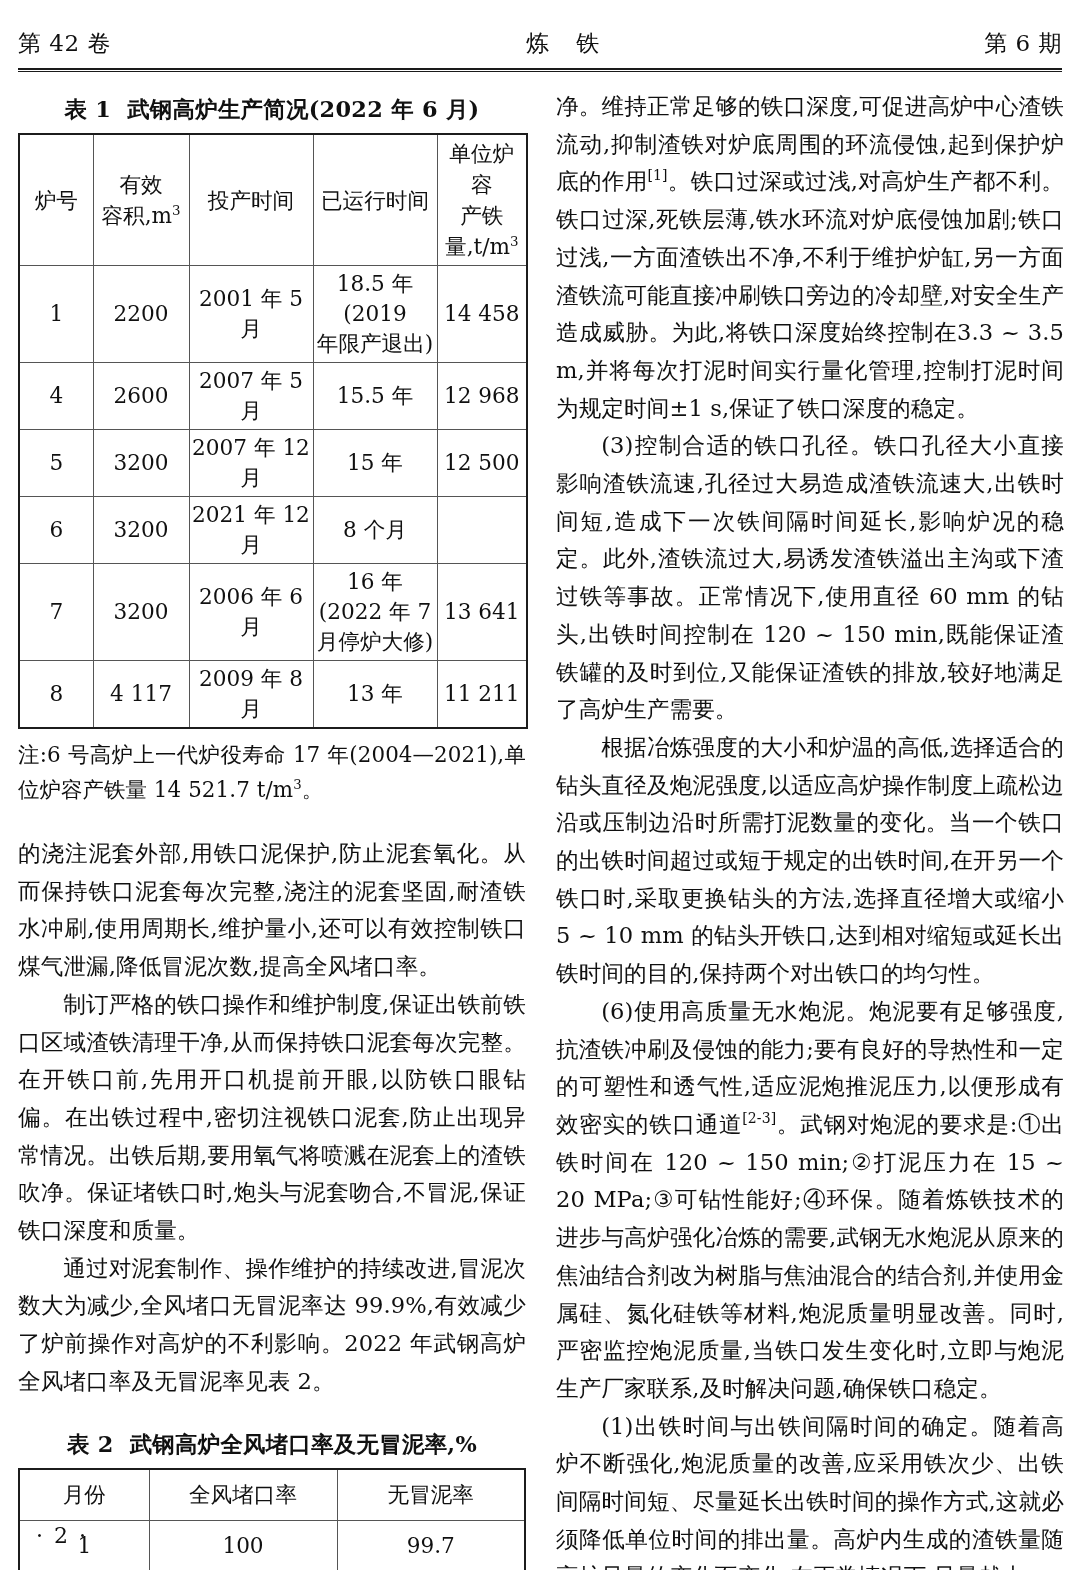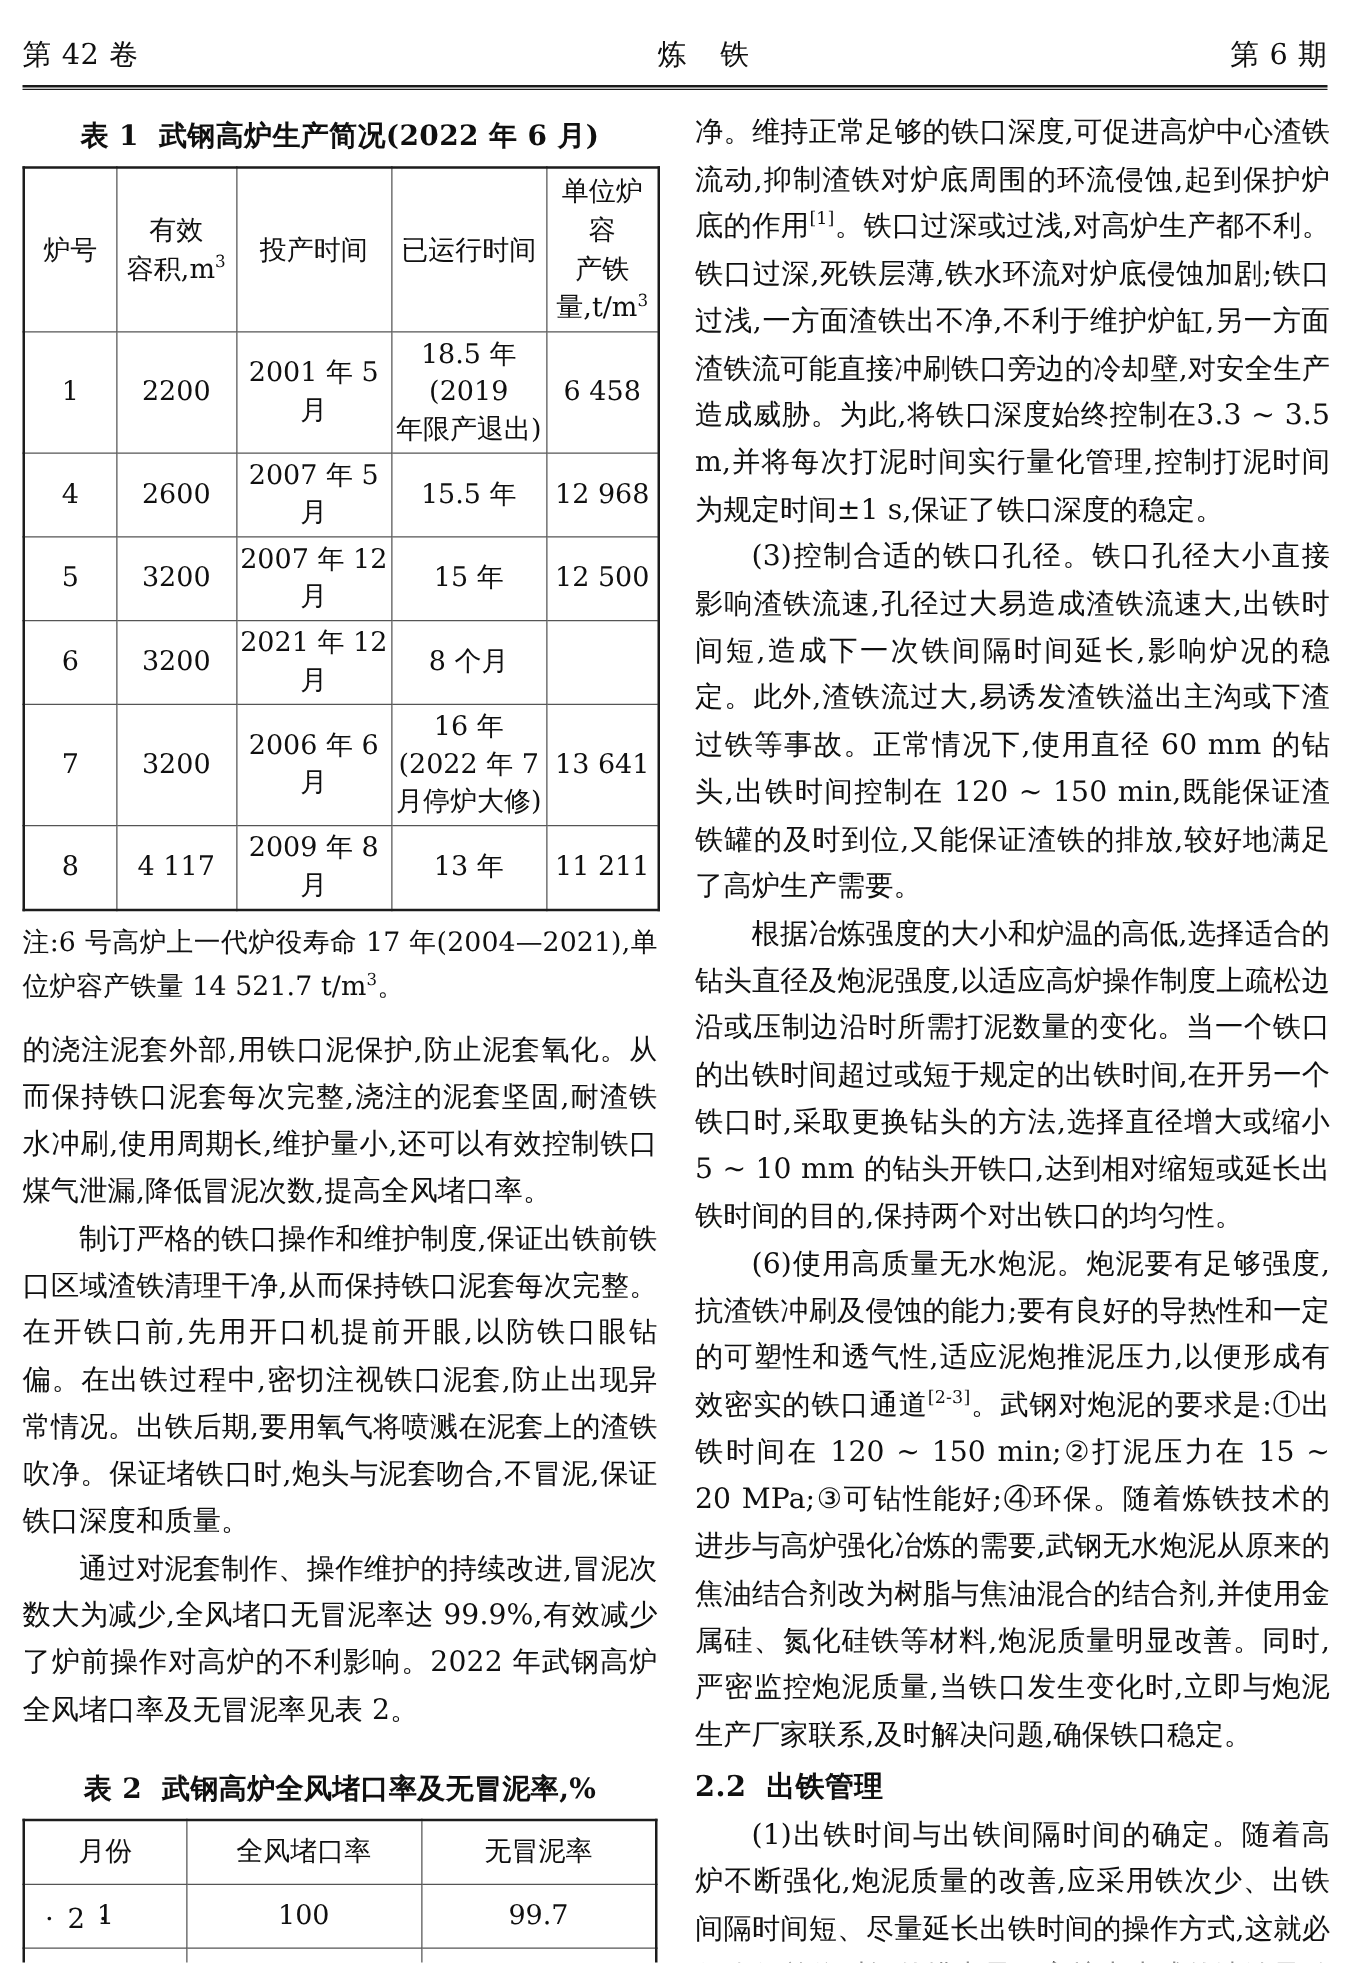--- a/index.html
+++ b/index.html
@@ -136,21 +136,21 @@
 
   .tbl-note {
     font-size: 21.4px;
     line-height: 35px;
     margin: 8px 0 0 0;
     text-align: justify;
     text-indent: 0;
     letter-spacing: 0.1px;
   }
 
-  .gap-after-table { margin-bottom: 15px; }
+  .gap-after-table { margin-bottom: 28px; }
   .gap-before-table { margin-top: 26px; }
 
   
   .folio {
     position: absolute;
     left: 36px;
     bottom: 22px;
     font-size: 22px;
     letter-spacing: 2px;
   }
@@ -202,21 +202,21 @@
         </thead>
         <tbody>
           <tr>
             <td>1</td>
             <td>2200</td>
             <td>2001 年 5 月</td>
             <td class="two-line">
               <div>18.5 年(2019</div>
               <div>年限产退出)</div>
             </td>
-            <td>6 458</td>
+            <td>14 458</td>
           </tr>
           <tr>
             <td>4</td>
             <td>2600</td>
             <td>2007 年 5 月</td>
             <td>15.5 年</td>
             <td>12 968</td>
           </tr>
           <tr>
             <td>5</td>
@@ -295,22 +295,19 @@
     <div class="col">
 
       <p class="cont"><span>净。维持正常足够的铁口深度,可促进高炉中心渣铁流动,抑制渣铁对炉底周围的环流侵蚀,起到保护炉底的作用</span><sup>[1]</sup><span>。铁口过深或过浅,对高炉生产都不利。铁口过深,死铁层薄,铁水环流对炉底侵蚀加剧;铁口过浅,一方面渣铁出不净,不利于维护炉缸,另一方面渣铁流可能直接冲刷铁口旁边的冷却壁,对安全生产造成威胁。为此,将铁口深度始终控制在3.3 ~ 3.5 m,并将每次打泥时间实行量化管理,控制打泥时间为规定时间±1 s,保证了铁口深度的稳定。</span></p>
 
       <p class="indent">(3)控制合适的铁口孔径。铁口孔径大小直接影响渣铁流速,孔径过大易造成渣铁流速大,出铁时间短,造成下一次铁间隔时间延长,影响炉况的稳定。此外,渣铁流过大,易诱发渣铁溢出主沟或下渣过铁等事故。正常情况下,使用直径 60 mm 的钻头,出铁时间控制在 120 ~ 150 min,既能保证渣铁罐的及时到位,又能保证渣铁的排放,较好地满足了高炉生产需要。</p>
 
       <p class="indent">根据冶炼强度的大小和炉温的高低,选择适合的钻头直径及炮泥强度,以适应高炉操作制度上疏松边沿或压制边沿时所需打泥数量的变化。当一个铁口的出铁时间超过或短于规定的出铁时间,在开另一个铁口时,采取更换钻头的方法,选择直径增大或缩小 5 ~ 10 mm 的钻头开铁口,达到相对缩短或延长出铁时间的目的,保持两个对出铁口的均匀性。</p>
 
       <p class="indent"><span>(6)使用高质量无水炮泥。炮泥要有足够强度,抗渣铁冲刷及侵蚀的能力;要有良好的导热性和一定的可塑性和透气性,适应泥炮推泥压力,以便形成有效密实的铁口通道</span><sup>[2-3]</sup><span>。武钢对炮泥的要求是:①出铁时间在 120 ~ 150 min;②打泥压力在 15 ~ 20 MPa;③可钻性能好;④环保。随着炼铁技术的进步与高炉强化冶炼的需要,武钢无水炮泥从原来的焦油结合剂改为树脂与焦油混合的结合剂,并使用金属硅、氮化硅铁等材料,炮泥质量明显改善。同时,严密监控炮泥质量,当铁口发生变化时,立即与炮泥生产厂家联系,及时解决问题,确保铁口稳定。</span></p>
 
-      <div class="sec-head">
-        <span class="sec-num">2.2</span><span>出铁管理</span>
-      </div>
 
       <p class="indent">(1)出铁时间与出铁间隔时间的确定。随着高炉不断强化,炮泥质量的改善,应采用铁次少、出铁间隔时间短、尽量延长出铁时间的操作方式,这就必须降低单位时间的排出量。高炉内生成的渣铁量随高炉风量的变化而变化,在正常情况下,风量越大,</p>
     </div>
   </div>
 
   <div class="folio">· 2 ·</div>
 </div>
 
 </body></html>

